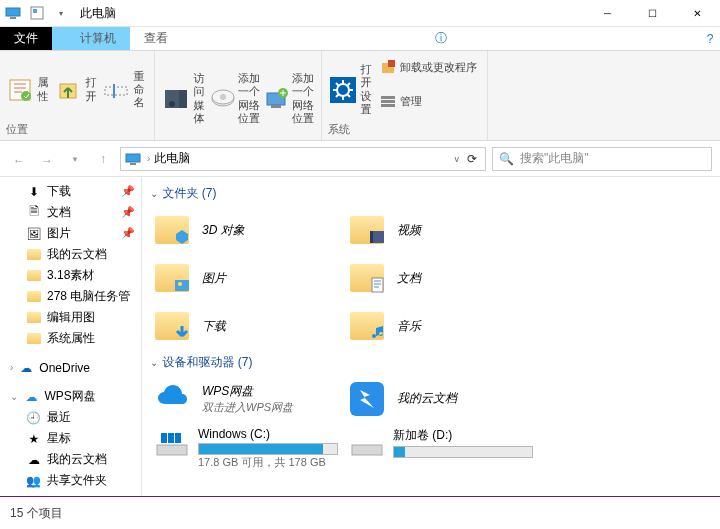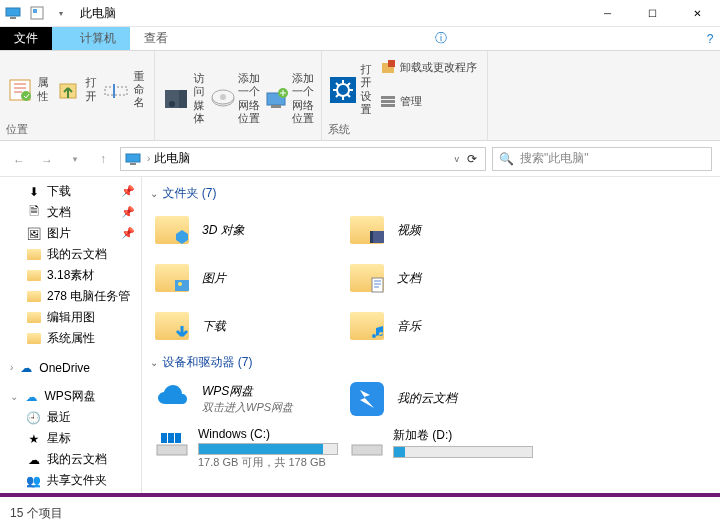--- a/index.html
+++ b/index.html
@@ -46,21 +46,21 @@
 .item { width: 195px; height: 48px; display:flex; align-items:center; gap:12px; padding:2px 4px;font-style:italic;}
 .item-ico { width:36px; height:36px; display:flex; align-items:center; justify-content:center;}
 .big-folder { width:34px; height:28px; background:linear-gradient(#ffe9a6,#f5c869); border-radius:2px; position:relative;}
 .item-text { display:flex; flex-direction:column; line-height:1.3;}
 .item-sub { font-size:11px; color:#6c6c6c;}
 .drive { width:195px; padding:4px; display:flex; gap:8px;}
 .drive-ico { width:36px; height:36px; display:flex; align-items:center; justify-content:center;}
 .drive-body { flex:1;}
 .drive-bar { width: 140px; height:12px; border:1px solid #b8b8b8; background:#eaeaea; margin-top:2px; position:relative;}
 .drive-fill { height:100%; background:#26a0da;}
-.status { height:22px; border-top:4px solid #701a75; font-size:12px; color:#444; display:flex; align-items:center; padding:16px 10px;}
+.status { height:22px; border-top:1px solid #701a75; font-size:12px; color:#444; display:flex; align-items:center; padding:16px 10px;}
 svg { display:block; }
 </style>
 </head>
 <body>
 
 <div class="titlebar">
   <span class="qat">
     <span>
         <svg width="16" height="12">
           <rect x="1" y="1" width="14" height="8" fill="#3ba1e6" stroke="#2b7db5"></rect>

